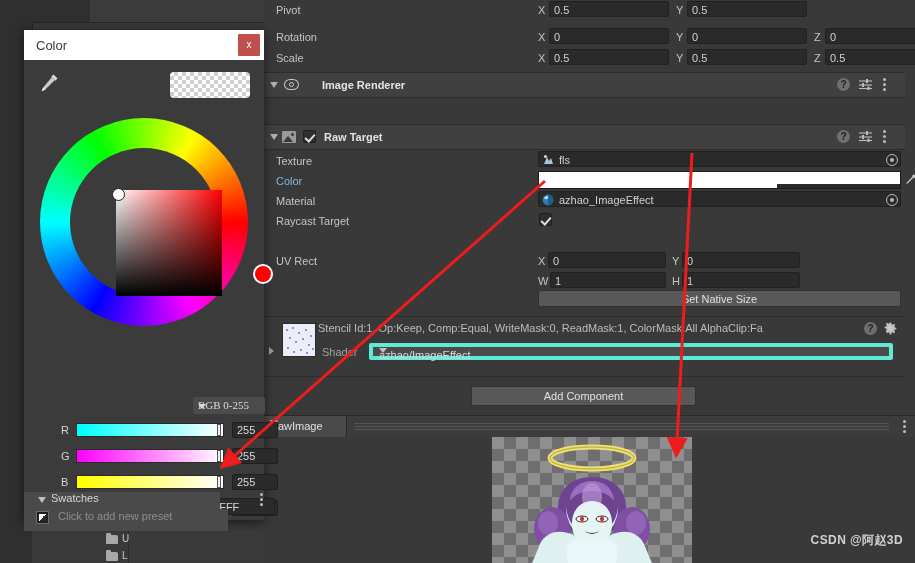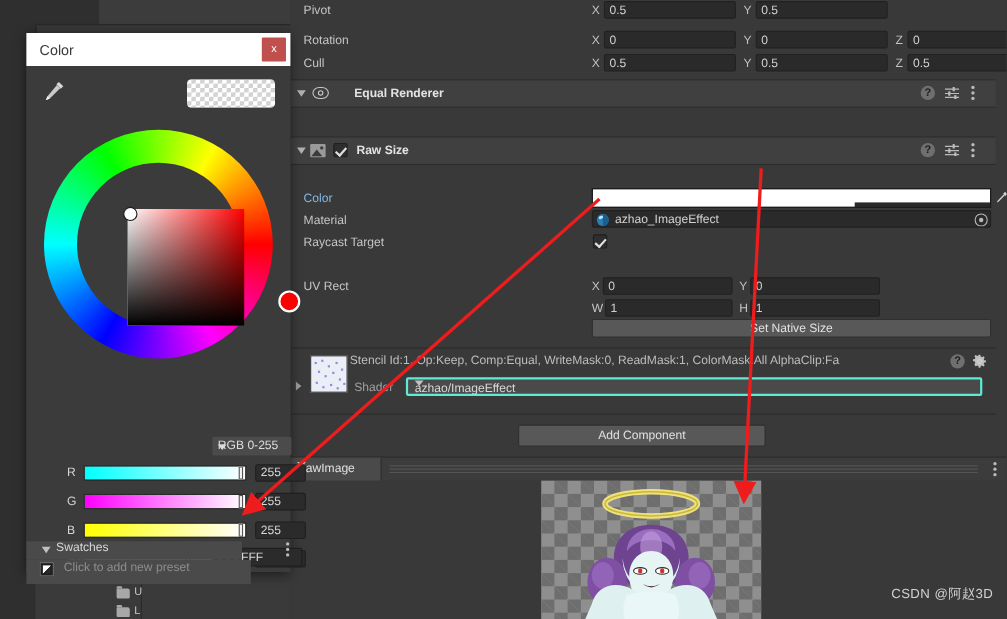--- a/index.html
+++ b/index.html
@@ -61,21 +61,21 @@
   .img-ic:before{content:"";position:absolute;right:2px;top:2px;width:3px;height:3px;border-radius:50%;background:#3b3b3b;}
 
   .grey-btn{position:absolute;background:#585858;border:1px solid #303030;border-radius:2px;color:#e0e0e0;
      font-size:11px;text-align:center;box-sizing:border-box;}
 
   
   #mat-block{position:absolute;left:0;top:316px;width:641px;height:52px;background:#393939;border-top:1px solid #2c2c2c;}
   #mat-thumb{position:absolute;left:18px;top:6px;width:32px;height:32px;background:#e9ecf5;border:1px solid #2a2a2a;overflow:hidden;}
   #mat-text{position:absolute;left:54px;top:5px;font-size:11px;color:#bdbdbd;white-space:nowrap;}
   #shader-label{position:absolute;left:58px;top:29px;font-size:11px;color:#a0a0a0;}
-  #shader-popup{position:absolute;left:105px;top:26px;width:524px;height:17px;background:#4a4a4a;border:2px solid #5eead4;border-radius:2px;box-sizing:border-box;}
+  #shader-popup{position:absolute;left:105px;top:26px;width:524px;height:17px;background:#4a4a4a;border:4px solid #5eead4;border-radius:2px;box-sizing:border-box;}
   #shader-popup span{position:absolute;left:6px;top:1px;font-size:11px;color:#d8d8d8;line-height:15px;}
   .popup-arrow{position:absolute;right:5px;top:6px;width:0;height:0;border-left:4px solid transparent;border-right:4px solid transparent;border-top:5px solid #c2c2c2;}
   #mat-expand{position:absolute;left:5px;top:30px;width:0;height:0;border-left:5px solid #9a9a9a;border-top:4px solid transparent;border-bottom:4px solid transparent;}
   #mat-gear{position:absolute;right:8px;top:5px;width:13px;height:13px;}
   #mat-help{position:absolute;right:28px;top:5px;width:13px;height:13px;border-radius:50%;background:#6f6f6f;color:#1d1d1d;font-size:10px;font-weight:bold;text-align:center;line-height:13px;}
 
   
   #addcomp-zone{position:absolute;left:0;top:376px;width:641px;height:40px;background:#393939;border-top:1px solid #2c2c2c;}
   #add-component{left:207px;top:9px;width:225px;height:20px;line-height:19px;}
 
@@ -87,21 +87,21 @@
   #preview-lines{position:absolute;left:90px;top:7px;width:535px;height:7px;}
   #preview-lines i{position:absolute;left:0;width:100%;height:1px;background:#555;display:block;}
   #preview-kebab{position:absolute;right:9px;top:4px;width:3px;height:13px;}
   #preview-kebab i{position:absolute;left:0;width:3px;height:3px;background:#bcbcbc;border-radius:50%;display:block;}
   #preview-area{position:absolute;left:0;top:437px;width:651px;height:126px;background:#393939;}
   #preview-img{position:absolute;left:228px;top:0px;width:200px;height:126px;
      background-image:
        linear-gradient(45deg,#6e6e6e 25%,transparent 25%,transparent 75%,#6e6e6e 75%),
        linear-gradient(45deg,#6e6e6e 25%,transparent 25%,transparent 75%,#6e6e6e 75%);
      background-size:24px 24px;background-position:0 0,12px 12px;background-color:#8f8f8f;overflow:hidden;}
-  #watermark{position:absolute;right:12px;bottom:14px;font-size:12px;color:#d2d2d2;letter-spacing:.4px;}
+  #watermark{position:absolute;right:12px;bottom:14px;font-size:12px;color:#d2d2d2;letter-spacing:.4px;font-weight:bold;}
 
   
   #color-window{left:24px;top:30px;width:240px;height:490px;background:#3b3b3b;
      box-shadow:0 2px 10px rgba(0,0,0,.55);}
   #cw-titlebar{position:absolute;left:0;top:0;width:240px;height:30px;background:#ffffff;}
   #cw-title{position:absolute;left:12px;top:8px;font-size:13px;color:#3a3a3a;}
   #cw-close{position:absolute;right:4px;top:4px;width:22px;height:22px;background:#c0504d;color:#fff;
      font-size:10px;text-align:center;line-height:22px;border-radius:1px;}
   #cw-body{position:absolute;left:0;top:30px;width:240px;height:460px;background:#3b3b3b;}
 
@@ -117,21 +117,21 @@
         #ff0000 0deg,#ff00ff 60deg,#0000ff 120deg,#00ffff 180deg,
         #00ff00 240deg,#ffff00 300deg,#ff0000 360deg);}
   #wheel-hole{position:absolute;left:46px;top:88px;width:148px;height:148px;border-radius:50%;background:#3b3b3b;}
   #sv-square{position:absolute;left:92px;top:130px;width:106px;height:106px;
      background:linear-gradient(to top,#000,rgba(0,0,0,0)),linear-gradient(to right,#fff,#ff0000);}
   #hue-handle{position:absolute;left:229px;top:204px;width:20px;height:20px;border-radius:50%;background:#ff0000;
      border:2.5px solid #fff;box-sizing:border-box;}
   #sv-handle{position:absolute;left:88px;top:128px;width:13px;height:13px;border-radius:50%;
      border:1.6px solid #1b1b1b;box-sizing:border-box;background:#ffffff;}
 
-  #mode-popup{position:absolute;left:169px;top:337px;width:72px;height:17px;background:#4b4b4b;border-radius:2px;}
+  #mode-popup{position:absolute;left:169px;top:337px;width:72px;height:17px;background:#4b4b4b;border-radius:2px;font-family:Liberation Serif, serif;}
   #mode-popup span{position:absolute;left:5px;top:2px;font-size:11px;color:#dcdcdc;}
   #mode-popup .popup-arrow{top:7px;right:4px;border-top-color:#dadada;}
 
   .ch-row{position:absolute;left:0;width:240px;height:20px;}
   .ch-label{position:absolute;left:37px;top:4px;font-size:11px;color:#d5d5d5;}
   .ch-slider{position:absolute;left:52px;top:3px;width:148px;height:14px;border:1px solid #2a2a2a;box-sizing:border-box;}
   .ch-knob{position:absolute;top:0;width:4px;height:12px;background:#f1f1f1;border:1px solid #555;box-sizing:border-box;}
   .ch-val{position:absolute;left:208px;top:2px;width:46px;height:16px;background:#2b2b2b;border:1px solid #1f1f1f;
      border-radius:2px;color:#d8d8d8;font-size:11px;line-height:15px;padding-left:4px;box-sizing:border-box;}
   #hex-label{position:absolute;left:37px;top:470px;font-size:11px;color:#d5d5d5;}
@@ -186,33 +186,33 @@
     <span class="prop-label">Rotation</span>
     <span class="axis-label" style="left:274px">X</span>
     <span class="num-field" style="left:285px;top:1px;width:120px">0</span>
     <span class="axis-label" style="left:412px">Y</span>
     <span class="num-field" style="left:423px;top:1px;width:120px">0</span>
     <span class="axis-label" style="left:550px">Z</span>
     <span class="num-field" style="left:561px;top:1px;width:120px">0</span>
   </div>
 
   <div class="prop-row" style="top:48px">
-    <span class="prop-label">Cull</span>
+    <span class="prop-label">Scale</span>
     <span class="axis-label" style="left:274px">X</span>
     <span class="num-field" style="left:285px;top:1px;width:120px">0.5</span>
     <span class="axis-label" style="left:412px">Y</span>
     <span class="num-field" style="left:423px;top:1px;width:120px">0.5</span>
     <span class="axis-label" style="left:550px">Z</span>
     <span class="num-field" style="left:561px;top:1px;width:120px">0.5</span>
   </div>
 
   <div class="comp-header" style="top:72px">
     <span class="foldout open" style="left:6px;top:9px"></span>
     <span class="eye-ic" style="left:20px;top:6px"></span>
-    <span class="comp-title" style="left:58px">Equal Renderer</span>
+    <span class="comp-title" style="left:58px">Image Renderer</span>
     <span class="hdr-icons">
       <span class="ic-help">?</span>
       <span class="ic-presets">
         <svg width="13" height="11" viewBox="0 0 13 11">
             <g stroke="#bcbcbc" stroke-width="1.1">
               <line x1="0" y1="2" x2="13" y2="2"></line>
               <line x1="0" y1="6" x2="13" y2="6"></line>
               <line x1="0" y1="9.5" x2="13" y2="9.5"></line>
             </g>
             <g fill="#bcbcbc">
@@ -228,21 +228,21 @@
           <i style="top:10px"></i>
         </span>
     </span>
   </div>
 
 
   <div class="comp-header" style="top:124px">
     <span class="foldout open" style="left:6px;top:9px"></span>
     <span class="img-ic" style="left:18px;top:6px"></span>
     <span class="chk on" style="left:39px;top:5px"></span>
-    <span class="comp-title" style="left:60px">Raw Size</span>
+    <span class="comp-title" style="left:60px">Raw Target</span>
     <span class="hdr-icons">
       <span class="ic-help">?</span>
       <span class="ic-presets">
         <svg width="13" height="11" viewBox="0 0 13 11">
             <g stroke="#bcbcbc" stroke-width="1.1">
               <line x1="0" y1="2" x2="13" y2="2"></line>
               <line x1="0" y1="6" x2="13" y2="6"></line>
               <line x1="0" y1="9.5" x2="13" y2="9.5"></line>
             </g>
             <g fill="#bcbcbc">
@@ -253,20 +253,31 @@
           </svg>
       </span>
       <span class="ic-kebab">
           <i style="top:0"></i>
           <i style="top:5px"></i>
           <i style="top:10px"></i>
         </span>
     </span>
   </div>
 
+  <div class="prop-row" style="top:151px">
+    <span class="prop-label">Texture</span>
+    <span class="obj-field" style="left:274px;top:0px;width:363px">
+      <svg style="position:absolute;left:3px;top:2px" width="13" height="12" viewBox="0 0 13 12">
+          <path d="M2 10 L5 3 L7 7 L9 4 L11 10 Z" fill="#a9c7d6"></path>
+          <circle cx="3.5" cy="2.5" r="1.6" fill="#cfd8dd"></circle>
+        </svg>
+      <span class="ofname">fls</span>
+      <span class="obj-pick"></span>
+    </span>
+  </div>
 
   <div class="prop-row" style="top:171px">
     <span class="prop-label blue">Color</span>
     <span style="position:absolute;left:274px;top:0px;width:363px;height:18px;background:#2a2a2a;border:1px solid #1b1b1b;box-sizing:border-box;overflow:hidden">
       <span style="position:absolute;left:0;top:0;right:0;height:12px;background:#ffffff;display:block"></span>
       <span id="color-alpha-fill" style="position: absolute; left: 0px; bottom: 0px; height: 6px; background: rgb(255, 255, 255); display: block; width: 66%;"></span>
       <span style="position:absolute;left:0;bottom:0;right:0;height:6px;background:#0a0a0a;z-index:-1;display:block"></span>
     </span>
     <span style="position:absolute;left:640px;top:2px">
       <svg width="13" height="13" viewBox="0 0 13 13">

